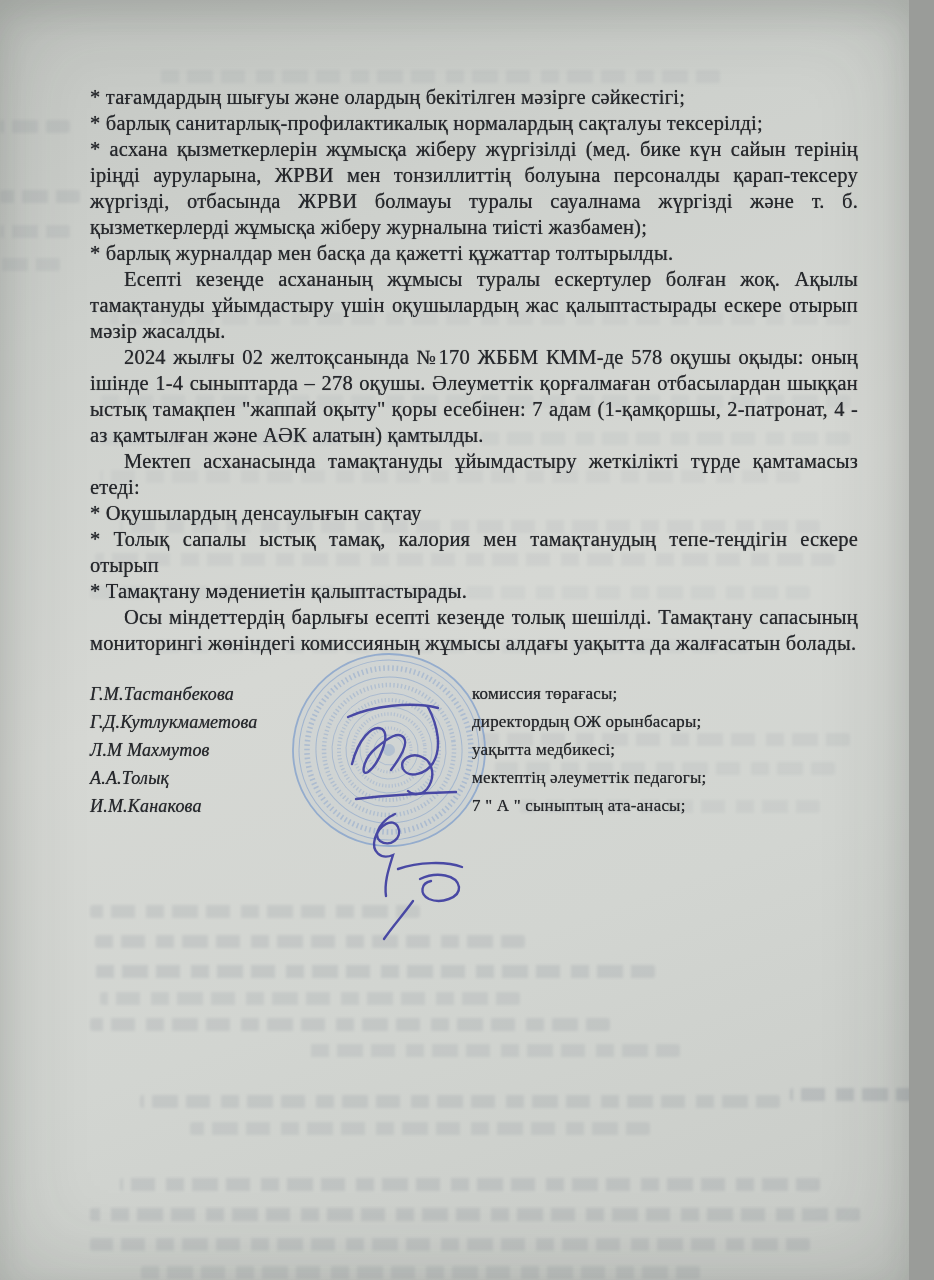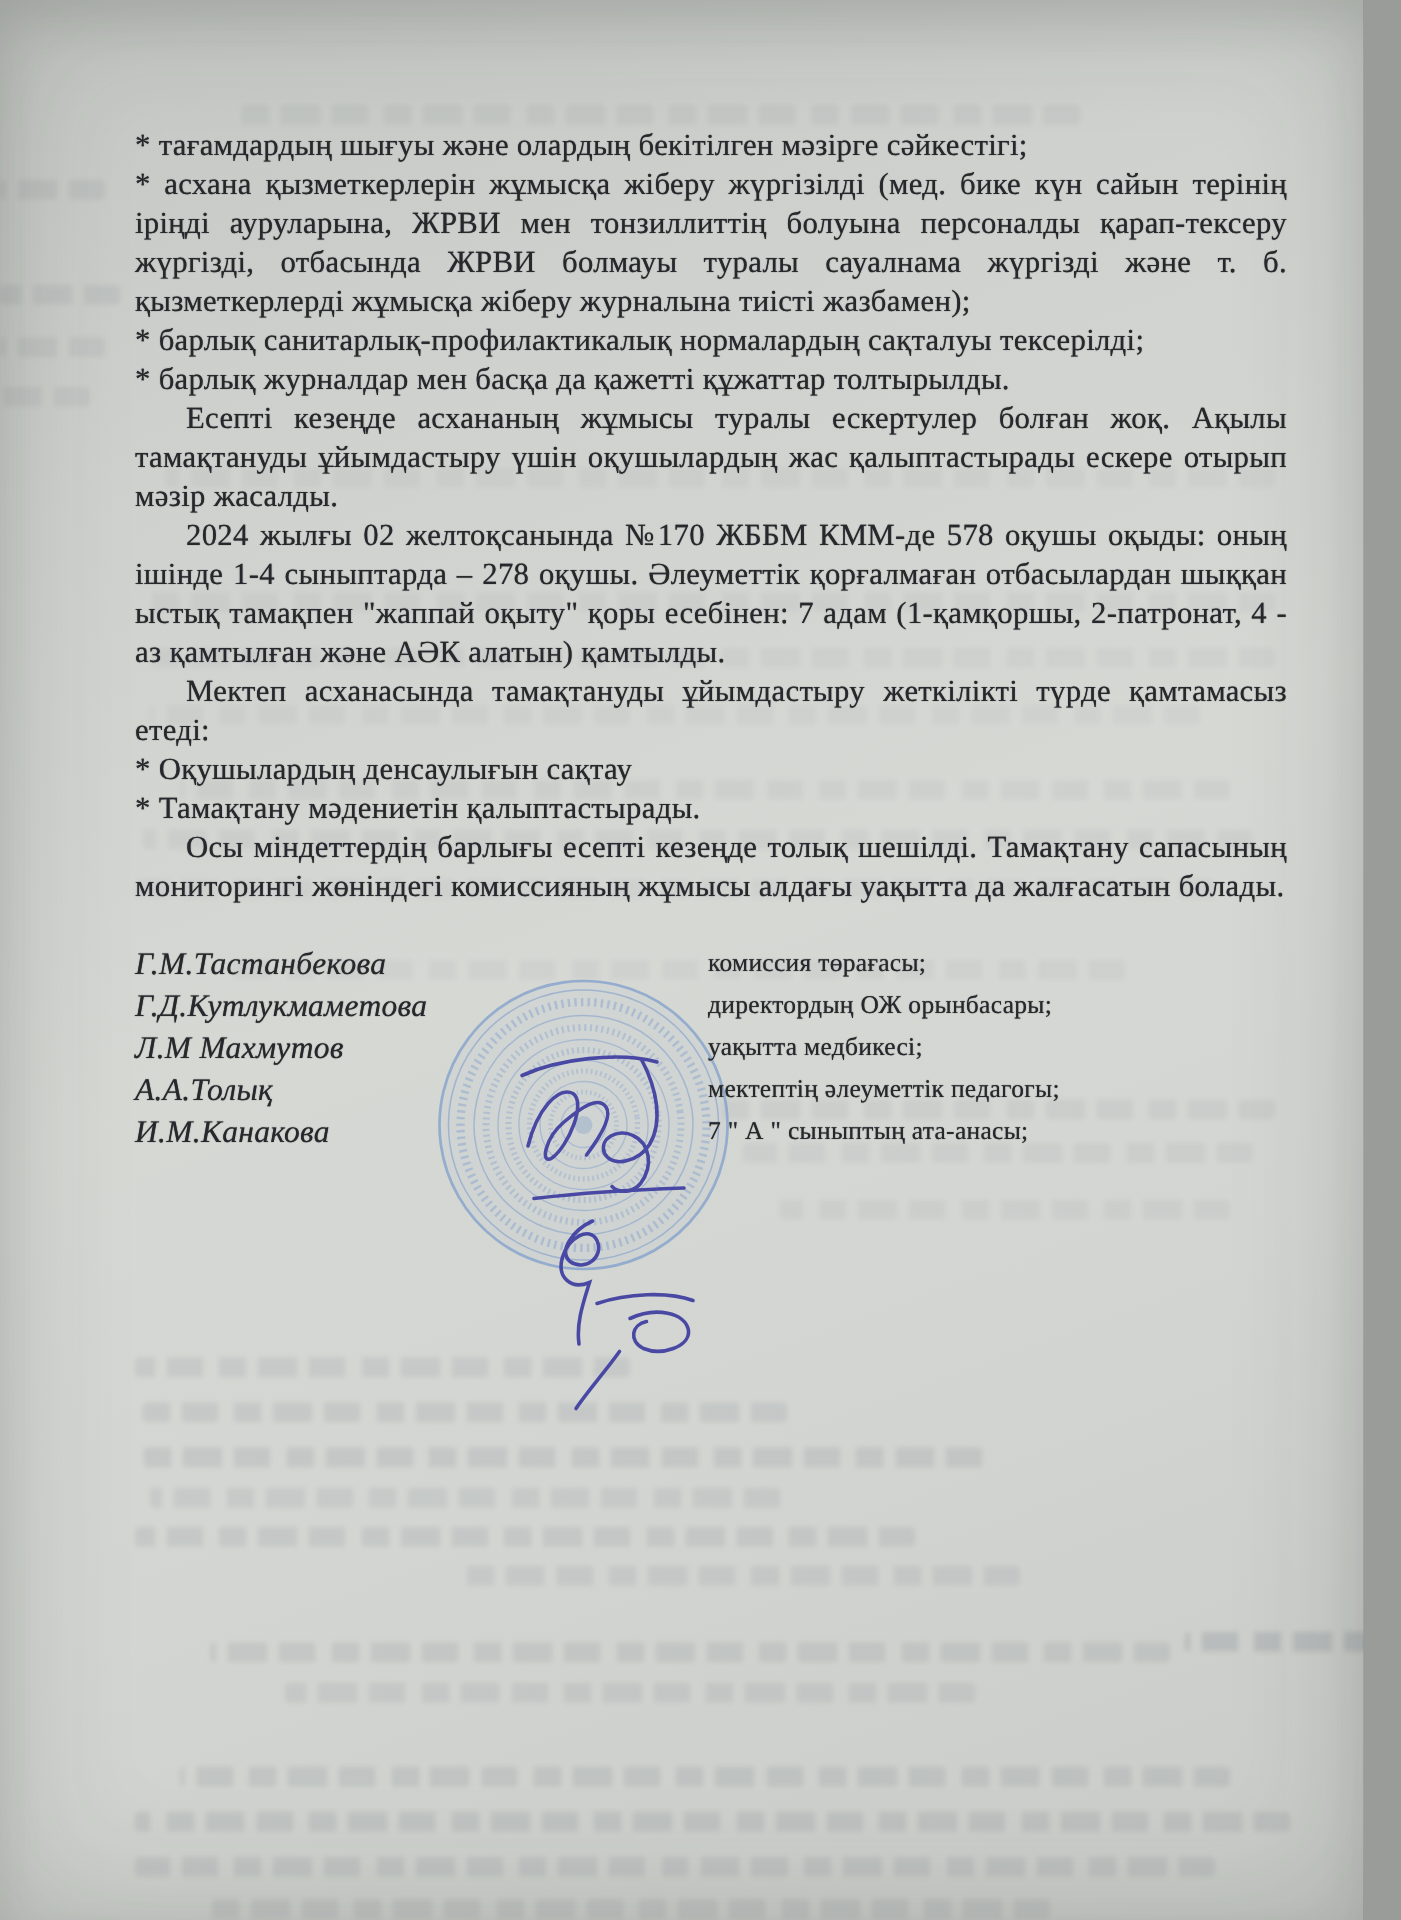--- a/index.html
+++ b/index.html
@@ -14,21 +14,21 @@
     position:absolute; left:90px; top:84px; width:768px;
     color:#26282c; font-size:20.5px; line-height:26px; text-align:justify;
     letter-spacing:0.2px;
     text-shadow: 0 0 0.7px rgba(38,40,44,0.85);
   }
   .content p { margin:0; }
   .indent { text-indent:34px; }
   .gap-top { margin-top:30px; }
   .sig-block { margin-top:24px; position:relative; z-index:3; }
   .sig-row { display:grid; grid-template-columns:382px 1fr; line-height:28px; }
-  .sig-name { font-style:italic; font-size:21px; }
+  .sig-name { font-style:italic; font-size:18px; }
   .sig-title { font-size:17px; }
   .stamp-svg, .ink-svg { position:absolute; z-index:2; pointer-events:none; }
   .bleed {
     position:absolute; height:13px; z-index:1;
     transform:scaleX(-1); filter:blur(1.8px); border-radius:3px;
     background:repeating-linear-gradient(90deg,
       rgba(62,72,96,0.55) 0 24px, rgba(62,72,96,0) 24px 32px,
       rgba(62,72,96,0.55) 32px 58px, rgba(62,72,96,0) 58px 66px,
       rgba(62,72,96,0.55) 66px 84px, rgba(62,72,96,0) 84px 95px);
   }
@@ -63,29 +63,30 @@
   <div class="bleed" style="left:140px;top:1095px;width:640px;opacity:.17"></div>
   <div class="bleed" style="left:790px;top:1088px;width:130px;opacity:.26"></div>
   <div class="bleed" style="left:190px;top:1122px;width:460px;opacity:.15"></div>
   <div class="bleed" style="left:120px;top:1178px;width:700px;opacity:.19"></div>
   <div class="bleed" style="left:90px;top:1208px;width:770px;opacity:.19"></div>
   <div class="bleed" style="left:90px;top:1238px;width:720px;opacity:.17"></div>
   <div class="bleed" style="left:140px;top:1266px;width:560px;opacity:.15"></div>
 
   <div class="content">
     <p>* тағамдардың шығуы және олардың бекітілген мәзірге сәйкестігі;</p>
+    <p>* барлық санитарлық-профилактикалық нормалардың сақталуы тексерілді;</p>
     <p>* асхана қызметкерлерін жұмысқа жіберу жүргізілді (мед. бике күн сайын терінің іріңді ауруларына, ЖРВИ мен тонзиллиттің болуына персоналды қарап-тексеру жүргізді, отбасында ЖРВИ болмауы туралы сауалнама жүргізді және т. б. қызметкерлерді жұмысқа жіберу журналына тиісті жазбамен);</p>
-    <p>* барлық санитарлық-профилактикалық нормалардың сақталуы тексерілді;</p>
     <p>* барлық журналдар мен басқа да қажетті құжаттар толтырылды.</p>
 
     <p class="indent gap-top">Есепті кезеңде асхананың жұмысы туралы ескертулер болған жоқ. Ақылы тамақтануды ұйымдастыру үшін оқушылардың жас қалыптастырады ескере отырып мәзір жасалды.</p>
     <p class="indent">2024 жылғы 02 желтоқсанында №170 ЖББМ КММ-де 578 оқушы оқыды: оның ішінде 1-4 сыныптарда – 278 оқушы. Әлеуметтік қорғалмаған отбасылардан шыққан ыстық тамақпен "жаппай оқыту" қоры есебінен: 7 адам (1-қамқоршы, 2-патронат, 4 - аз қамтылған және АӘК алатын) қамтылды.</p>
     <p class="indent">Мектеп асханасында тамақтануды ұйымдастыру жеткілікті түрде қамтамасыз етеді:</p>
 
     <p>* Оқушылардың денсаулығын сақтау</p>
+    <p>* Толық сапалы ыстық тамақ, калория мен тамақтанудың тепе-теңдігін ескере отырып</p>
     <p>* Тамақтану мәдениетін қалыптастырады.</p>
 
     <p class="indent">Осы міндеттердің барлығы есепті кезеңде толық шешілді. Тамақтану сапасының мониторингі жөніндегі комиссияның жұмысы алдағы уақытта да жалғасатын болады.</p>
 
     <div class="sig-block">
       <div class="sig-row">
         <span class="sig-name">Г.М.Тастанбекова</span>
         <span class="sig-title">комиссия төрағасы;</span>
       </div>
       <div class="sig-row">

